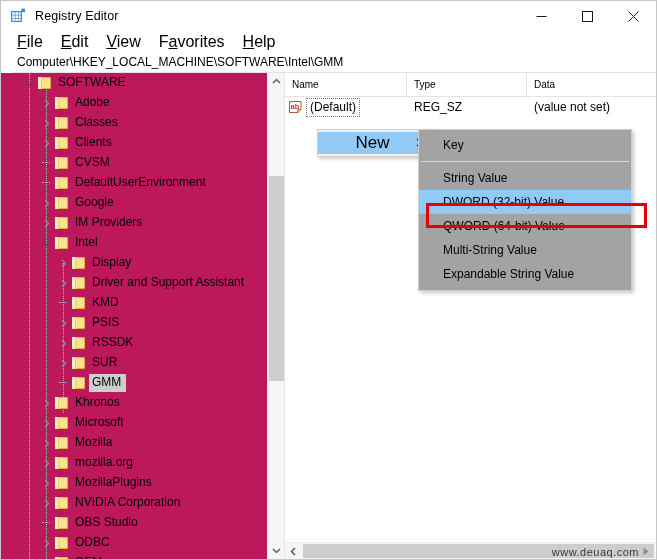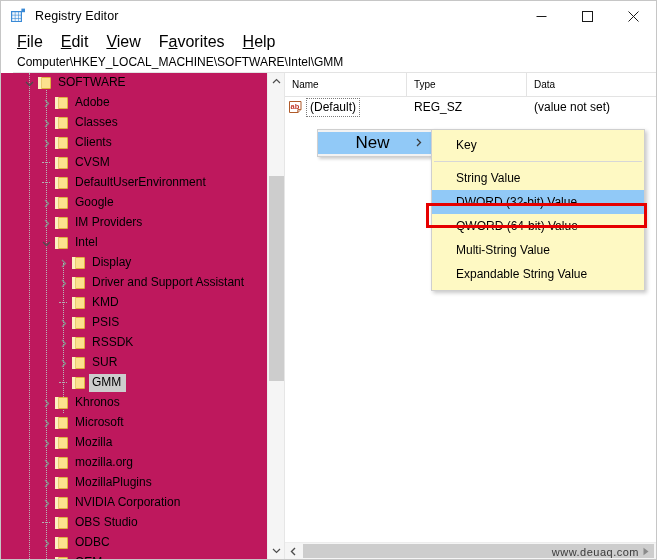--- a/index.html
+++ b/index.html
@@ -322,24 +322,24 @@
     padding-left: 12px;
   }
   #ctx-parent .mi .chev {
     font-size: 10px;
     color: #3a3a3a;
     padding-right: 4px;
   }
 
   #ctx-sub {
     position: absolute;
-    left: 430px;
+    left: 417px;
     top: 128px;
     width: 214px;
-    background: #fef9c3;
+    background: #a3a3a3;
     border: 1px solid #cfcfcf;
     box-shadow: 2px 2px 4px rgba(0,0,0,0.22);
     z-index: 60;
     box-sizing: border-box;
     padding: 3px 0 4px 0;
   }
   #ctx-sub .mi {
     height: 24px;
     display: flex;
     align-items: center;

